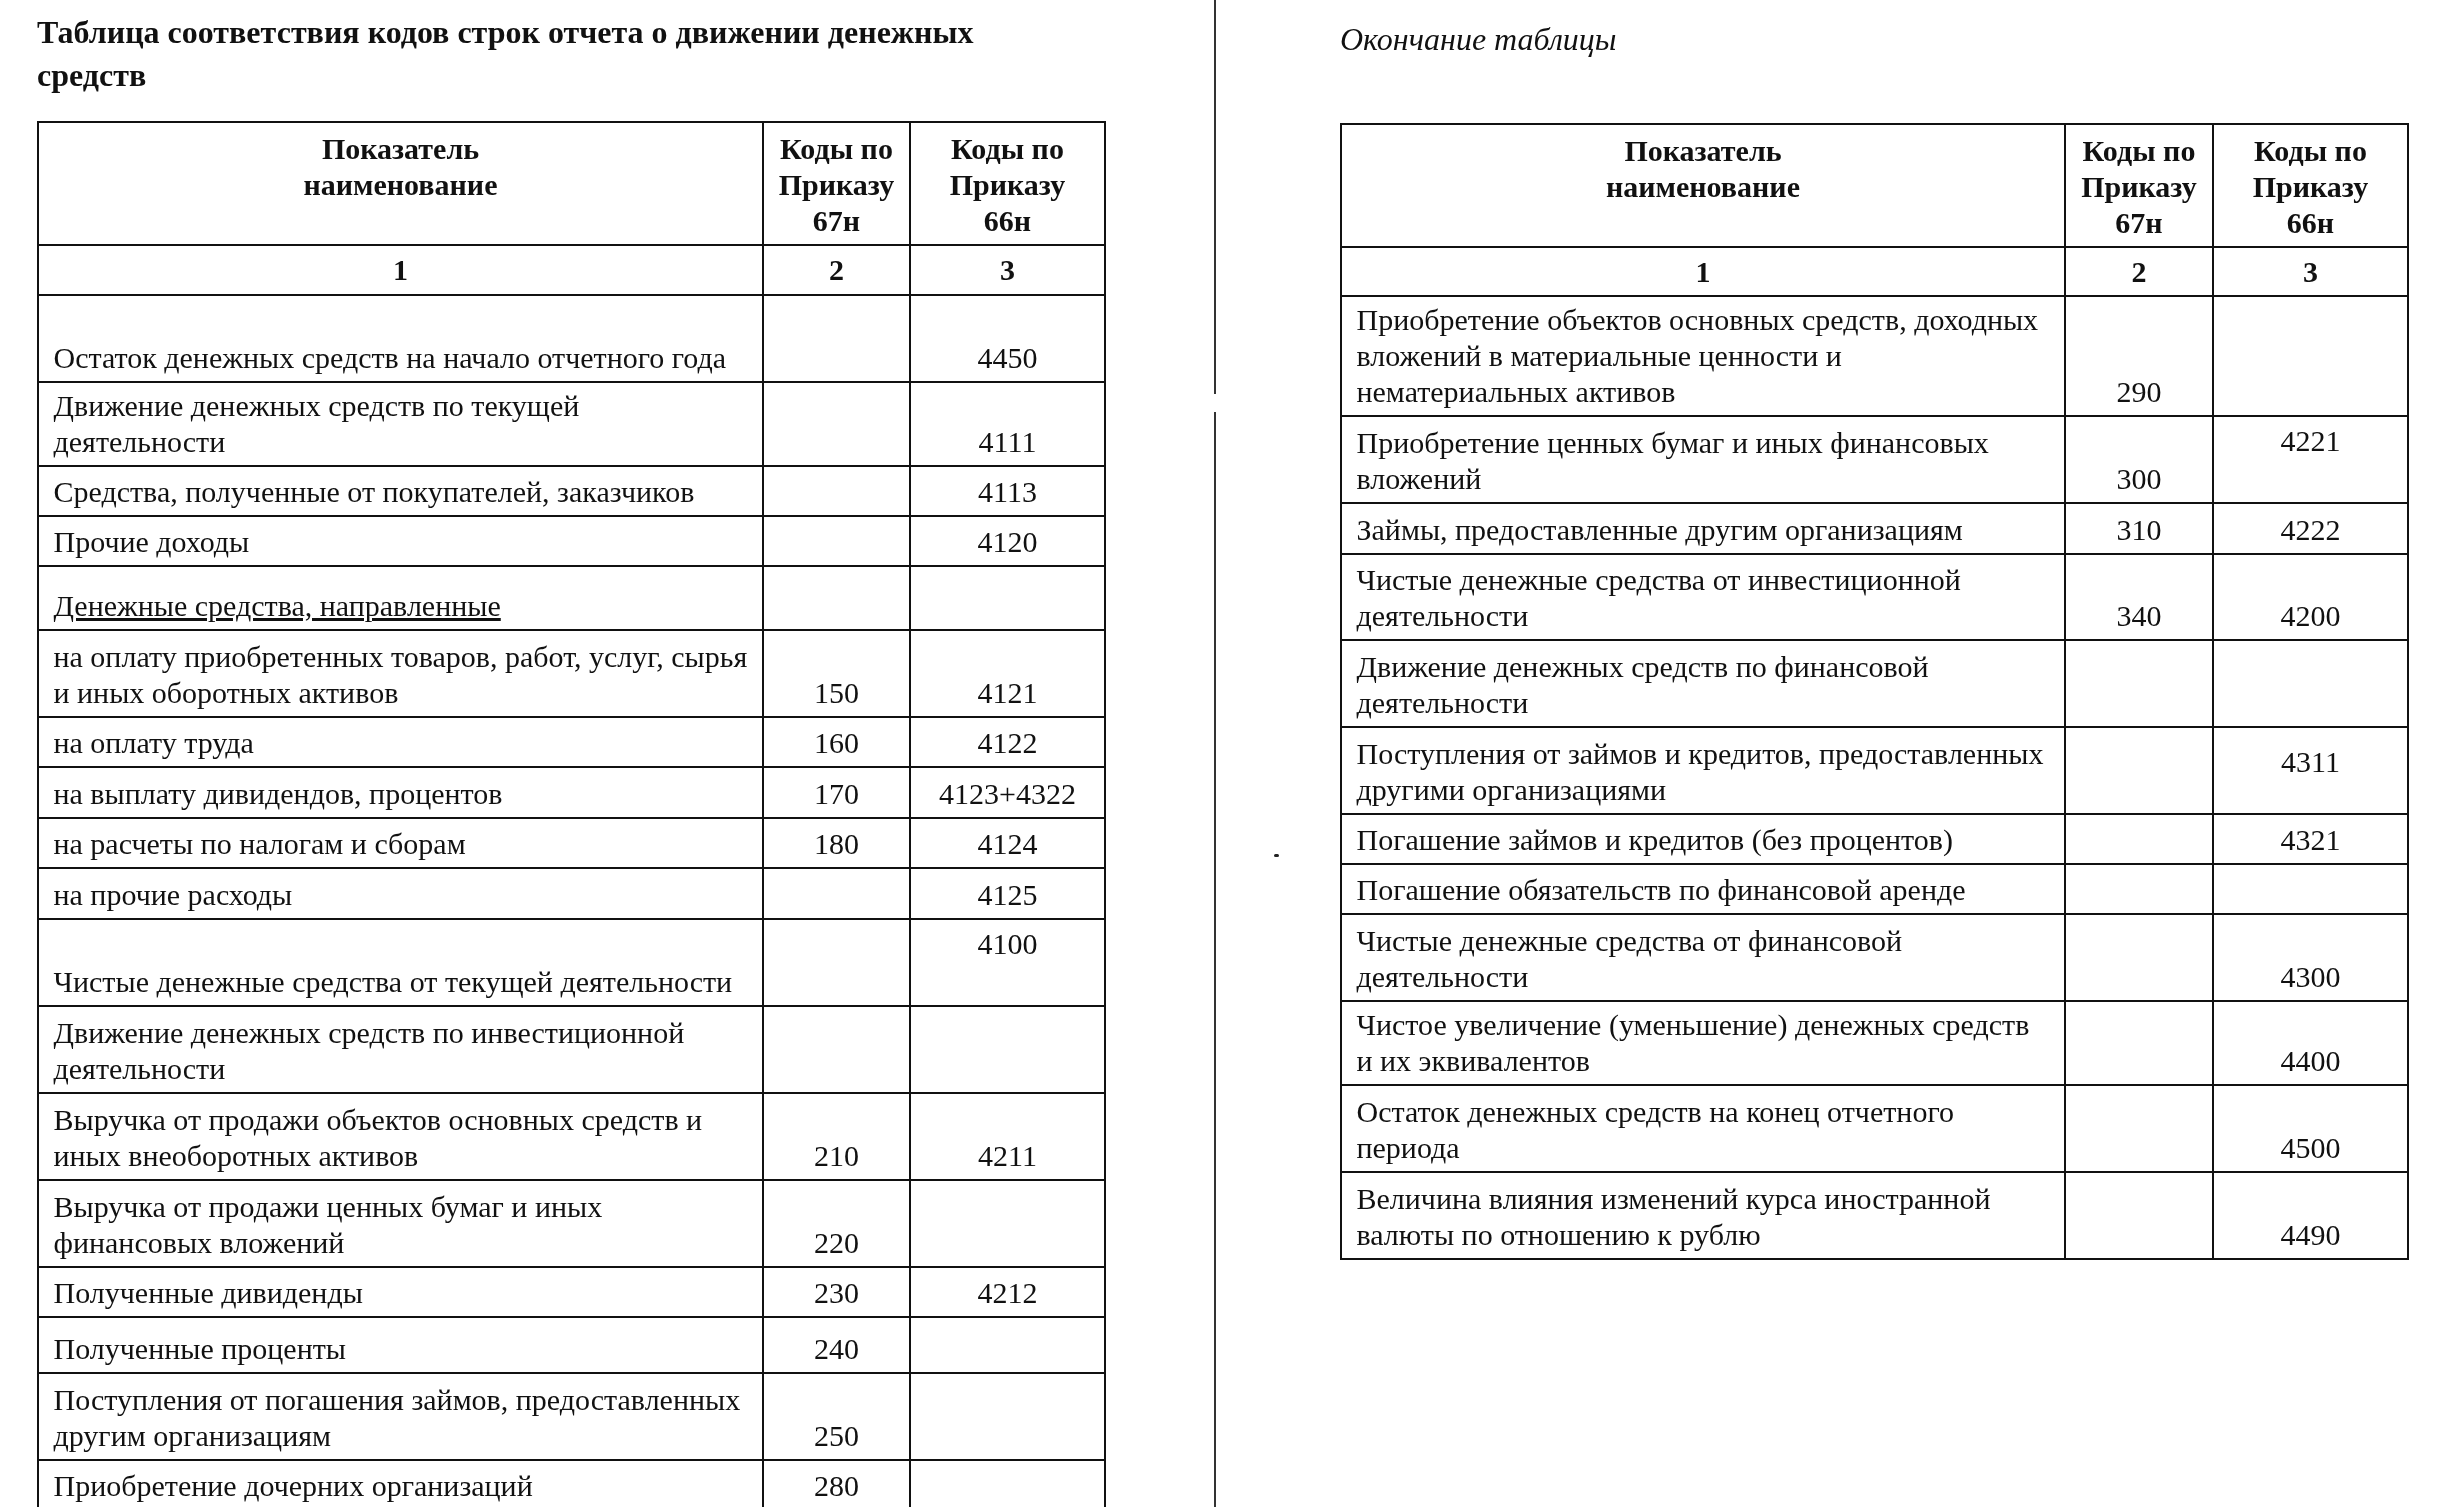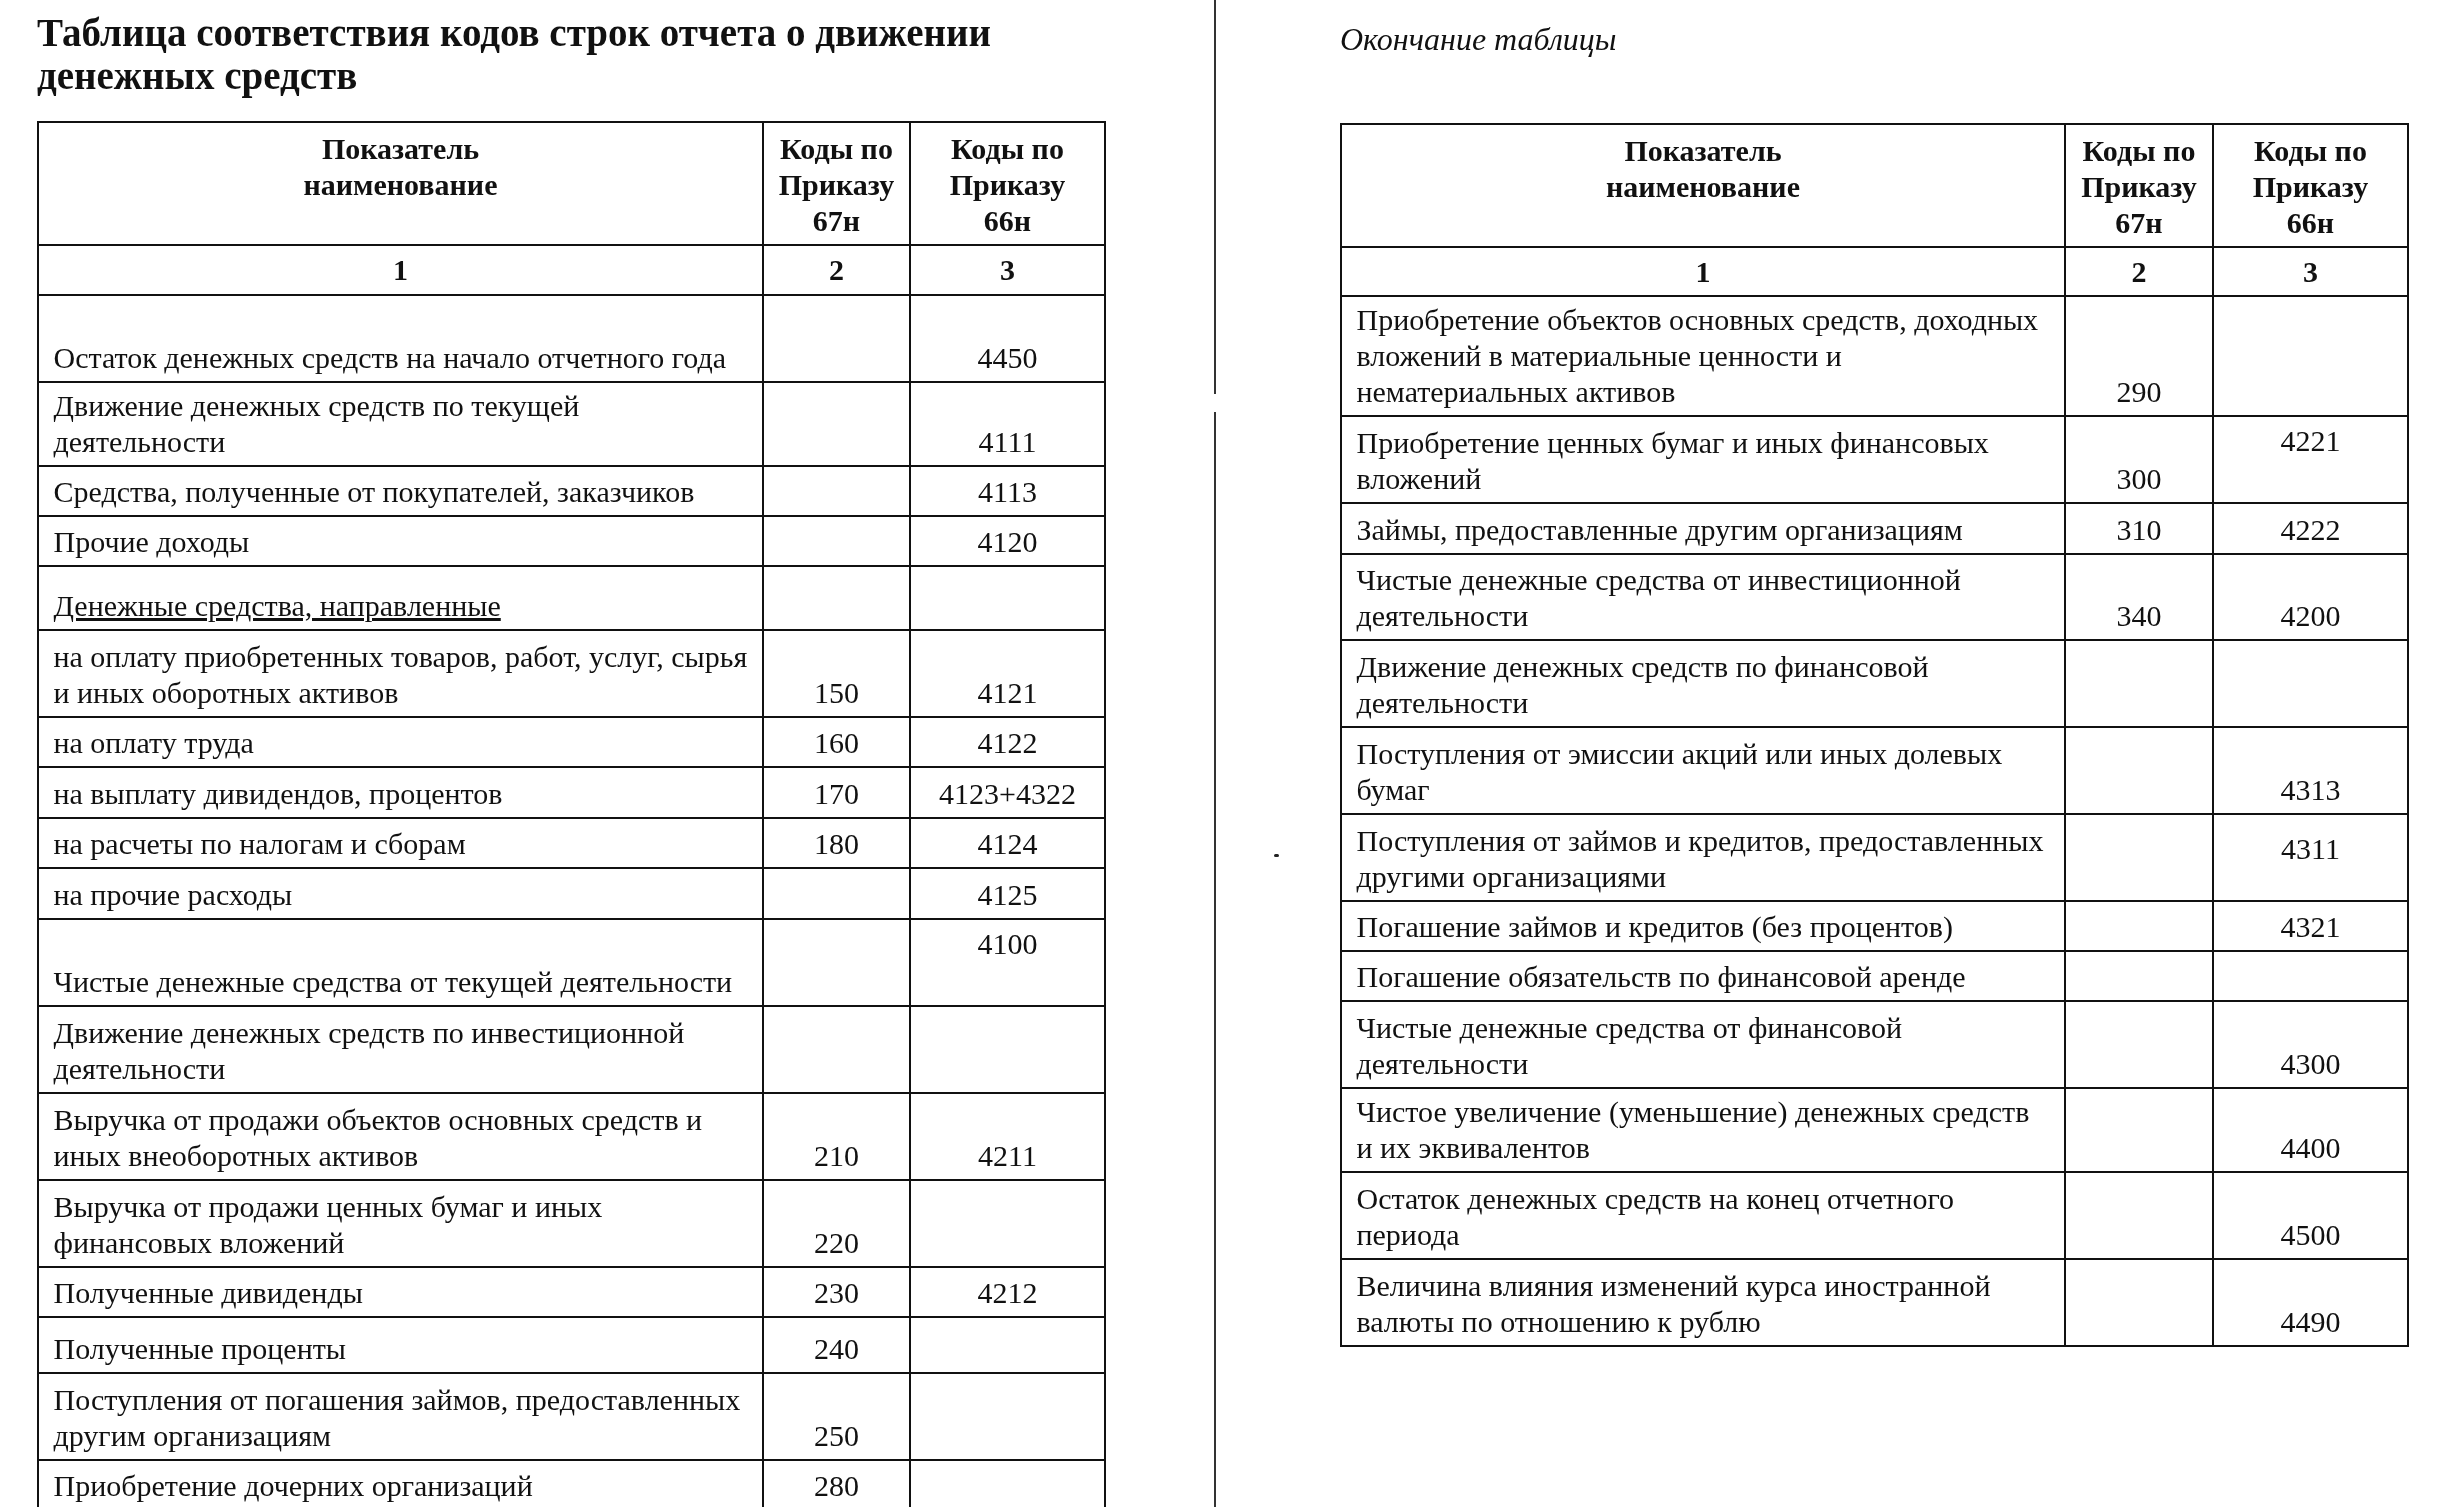--- a/index.html
+++ b/index.html
@@ -1,19 +1,19 @@
 <!DOCTYPE html>
 <html style="font-size:13px"><head>
 <meta charset="utf-8">
 <style>
   html, body { margin:0; padding:0; background:#ffffff; }
   body { width:2438px; height:1508px; position:relative; overflow:hidden;
          font-family:"Liberation Serif","DejaVu Serif",serif; color:#111; }
   .title { position:absolute; left:37px; top:11.3px; width:1045px;
-           font-weight:bold; font-size:39px; line-height:43px; }
+           font-weight:bold; font-size:32px; line-height:43px; }
   .subtitle { position:absolute; left:1340px; top:17.7px;
               font-style:italic; font-size:32px; line-height:43px; }
   .divider { position:absolute; left:1214px; top:0; width:2.4px; height:1508px; background:#333; }
   .divider-gap { position:absolute; left:1212px; top:394px; width:6.4px; height:17.7px; background:#fff; }
   table.codes { position:absolute; border-collapse:collapse; table-layout:fixed; }
   table.codes td, table.codes th { border:2.4px solid #111; padding:0 14.5px; vertical-align:bottom;
            font-size:30px; line-height:36px; font-weight:normal; }
   table.codes th { font-weight:bold; text-align:center; vertical-align:top; padding-top:8px; }
   table.codes td.num { text-align:center; padding:0 4.8px 4.8px; }
   table.codes td.name { text-align:left; padding:4.8px 14.5px 4.8px 14.5px; }
@@ -206,25 +206,20 @@
       <td class="name">Чистые денежные средства от инвестиционной деятельности</td>
       <td class="num">340</td>
       <td class="num">4200</td>
     </tr>
     <tr style="height:87px;">
       <td class="name">Движение денежных средств по финансовой деятельности</td>
       <td class="num"></td>
       <td class="num"></td>
     </tr>
     <tr style="height:87px;">
-      <td class="name">Поступления от эмиссии акций или иных долевых бумаг</td>
-      <td class="num"></td>
-      <td class="num">4313</td>
-    </tr>
-    <tr style="height:87px;">
       <td class="name">Поступления от займов и кредитов, предоставленных другими организациями</td>
       <td class="num"></td>
       <td class="num top" style="padding-top:16px;">4311</td>
     </tr>
     <tr style="height:50px;">
       <td class="name">Погашение займов и кредитов (без процентов)</td>
       <td class="num"></td>
       <td class="num">4321</td>
     </tr>
     <tr style="height:50px;">

